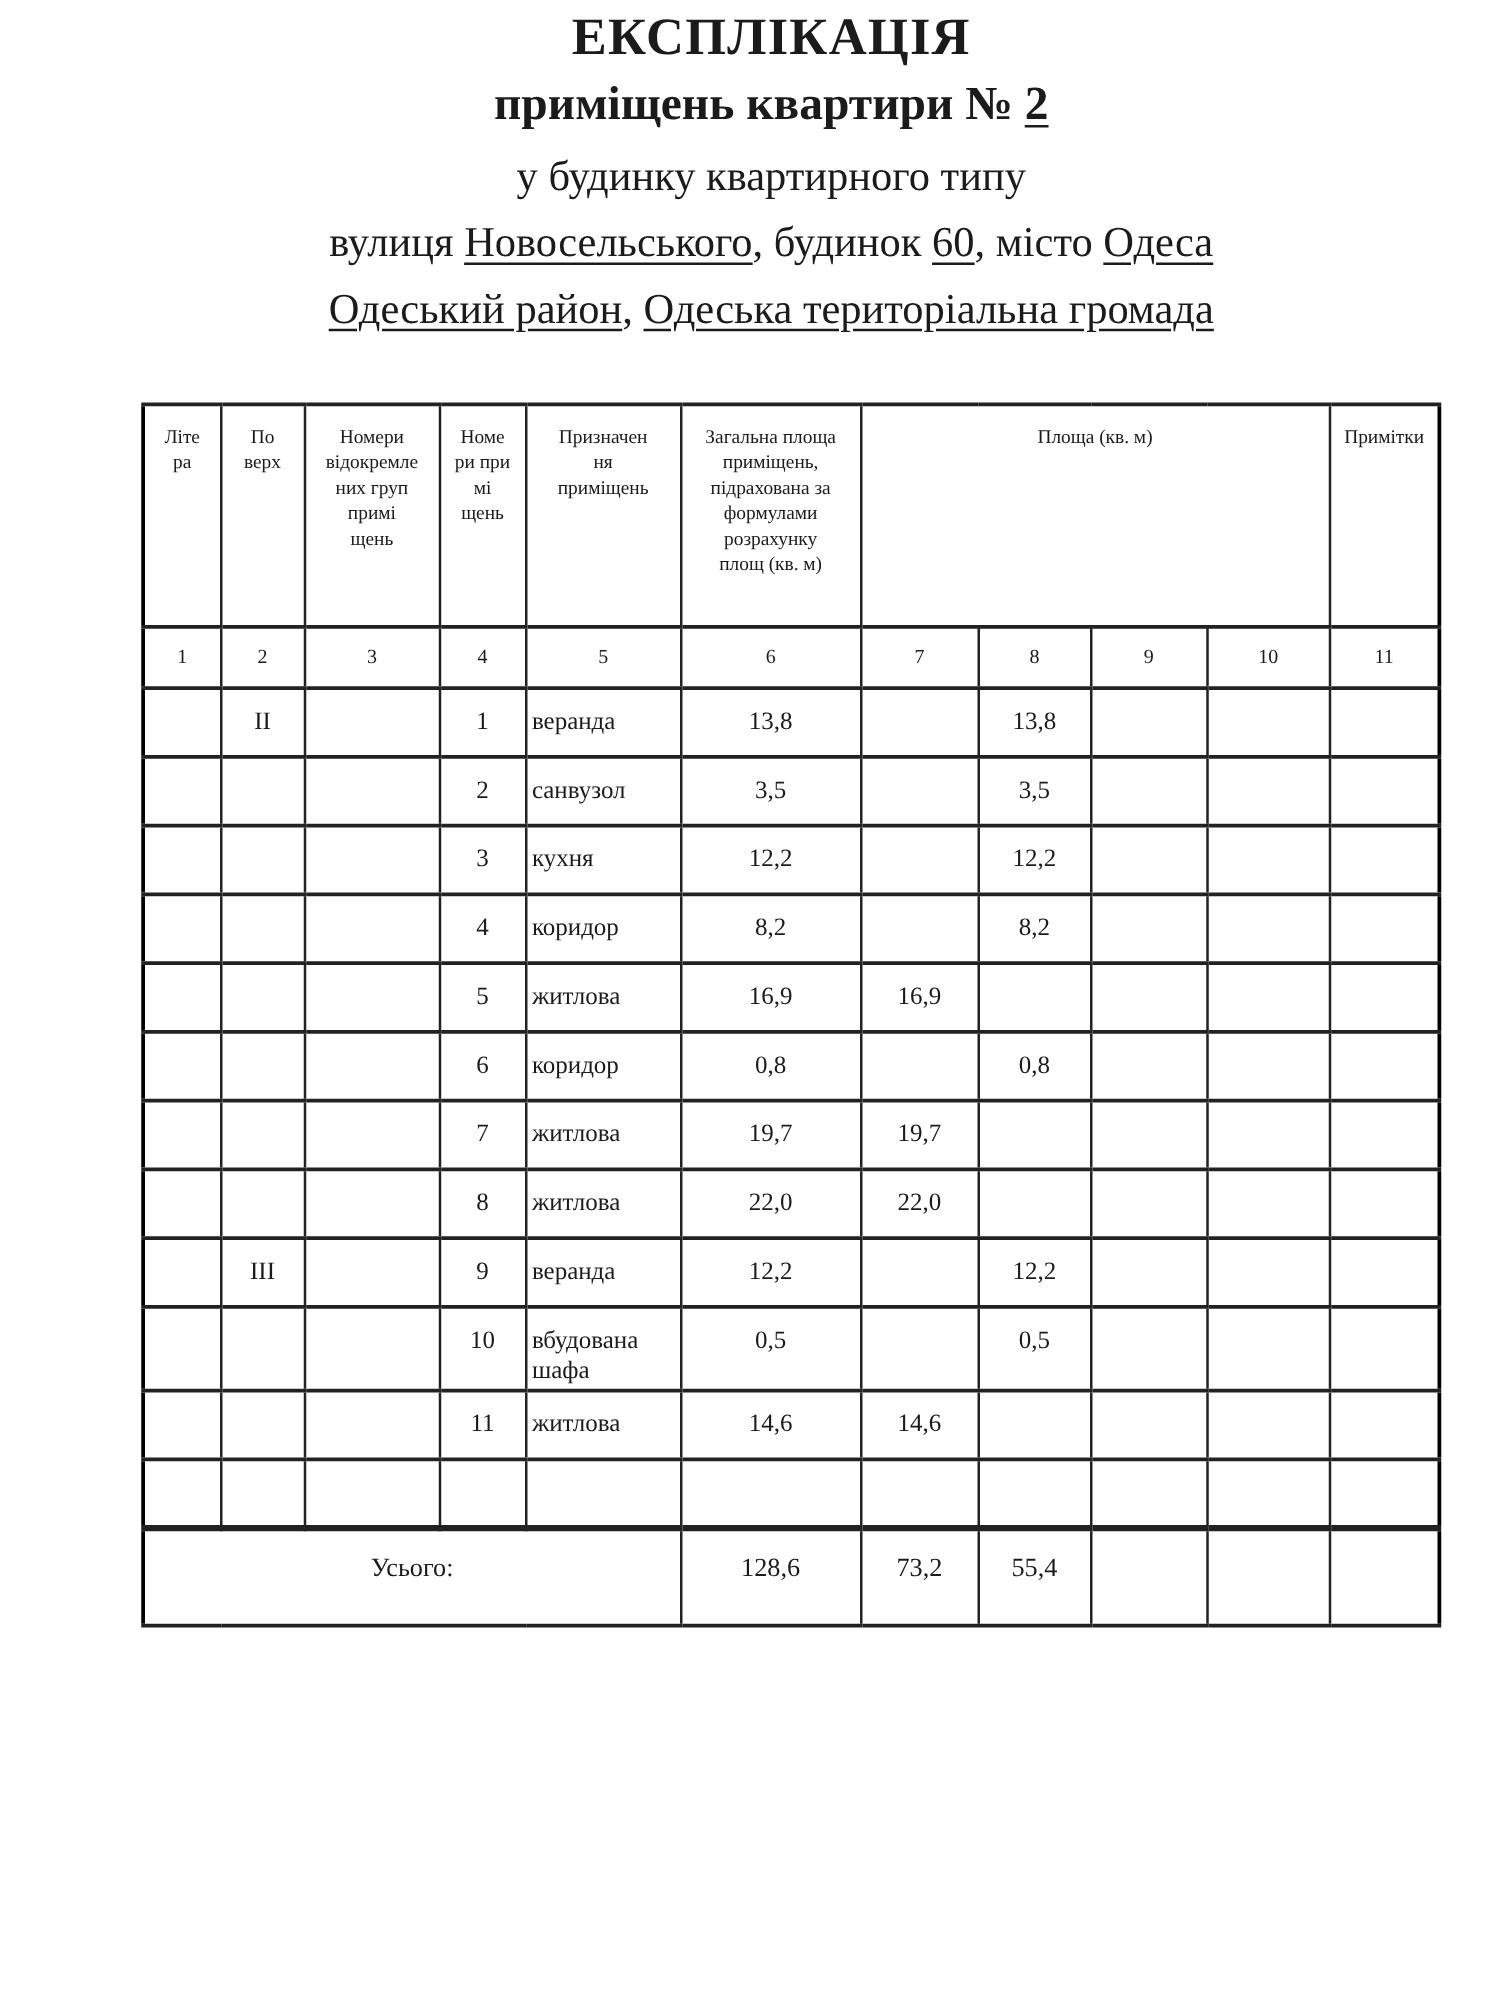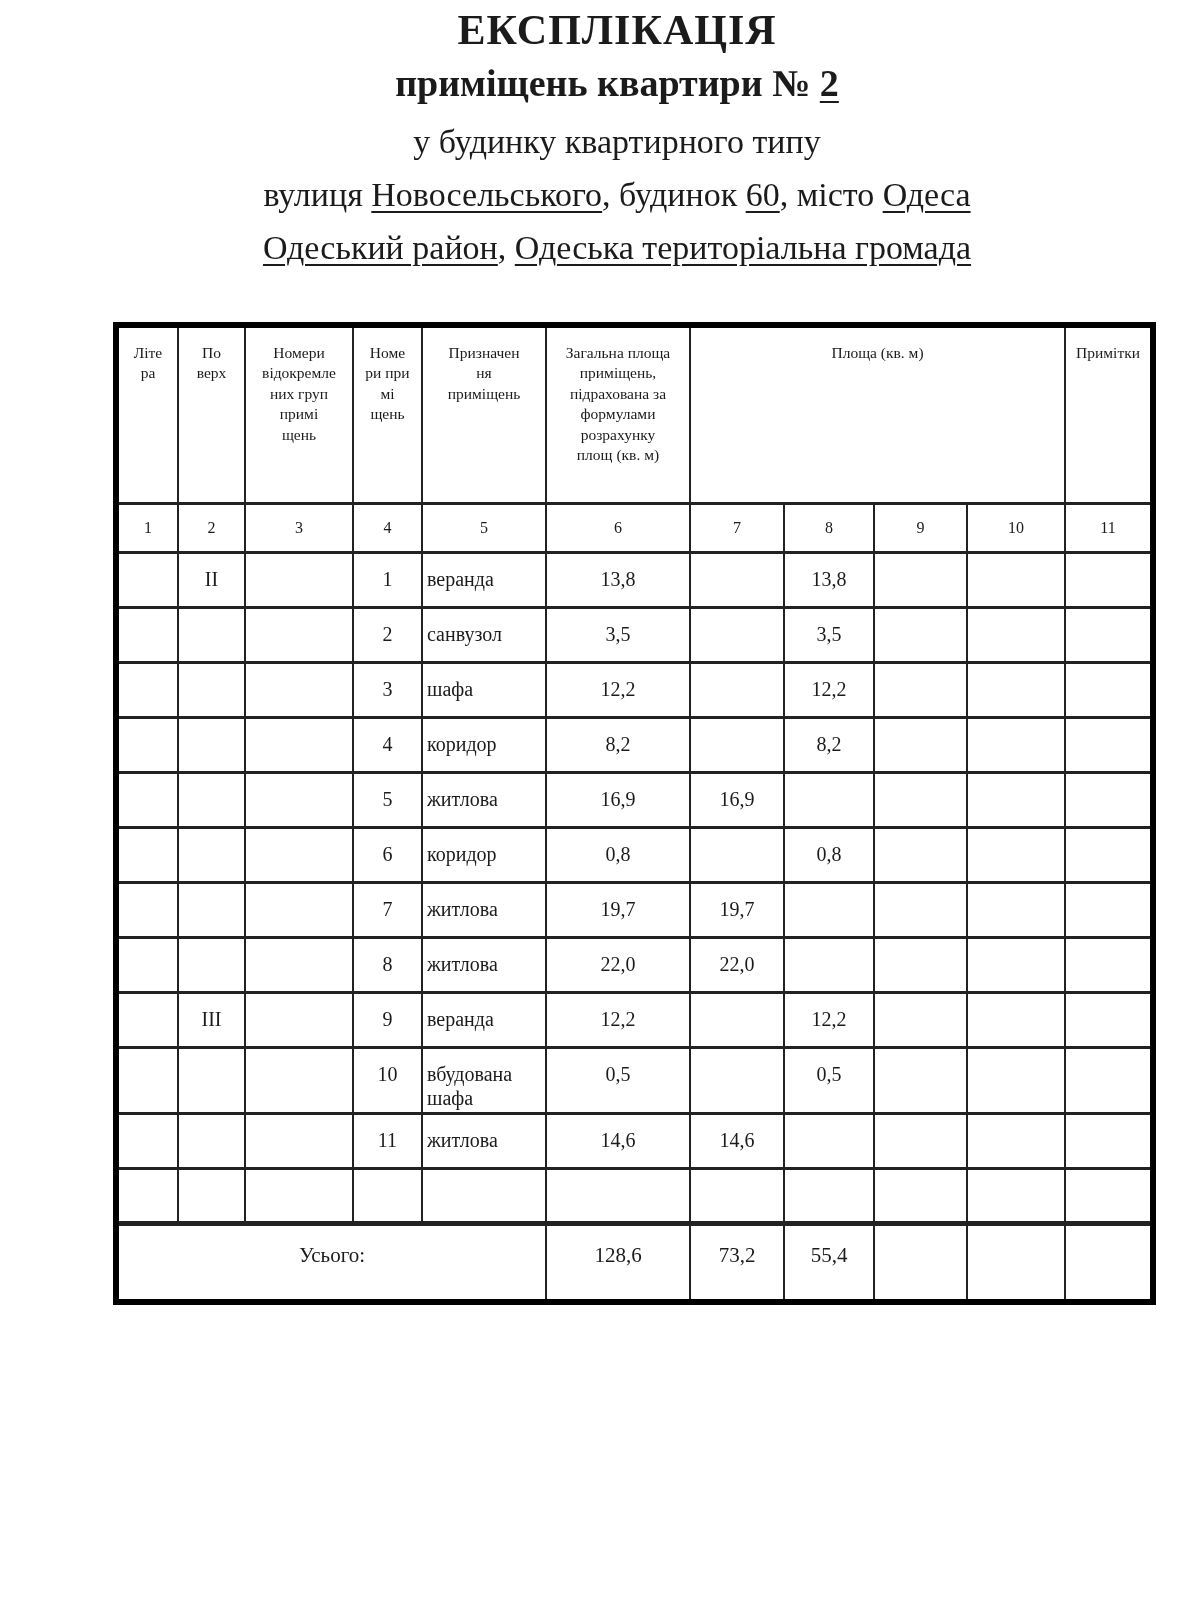--- a/index.html
+++ b/index.html
@@ -26,21 +26,21 @@
   .t4 { font-size: 34px; margin-top: 14px; }
   .u  { text-decoration: underline; text-decoration-thickness: 2px; text-underline-offset: 5px; }
 
   
   table.expl {
     position: absolute;
     left: 113px; top: 322px;
     width: 1037px;
     border-collapse: collapse;
     table-layout: fixed;
-    border: 6px solid #000000;
+    border: 3px solid #000000;
   }
   .expl th, .expl td {
     border: 2px solid #222222;
     border-top-width: 3px;
     border-bottom-width: 3px;
     overflow: hidden;
   }
   .expl th {
     font-weight: normal;
     font-size: 15.5px;
@@ -177,21 +177,21 @@
           <td class="c8">3,5</td>
           <td class="c9"></td>
           <td class="c10"></td>
           <td class="c11"></td>
         </tr>
         <tr>
           <td class="c1"></td>
           <td class="c2"></td>
           <td class="c3"></td>
           <td class="c4">3</td>
-          <td class="c5">шафа</td>
+          <td class="c5">кухня</td>
           <td class="c6">12,2</td>
           <td class="c7"></td>
           <td class="c8">12,2</td>
           <td class="c9"></td>
           <td class="c10"></td>
           <td class="c11"></td>
         </tr>
         <tr>
           <td class="c1"></td>
           <td class="c2"></td>

